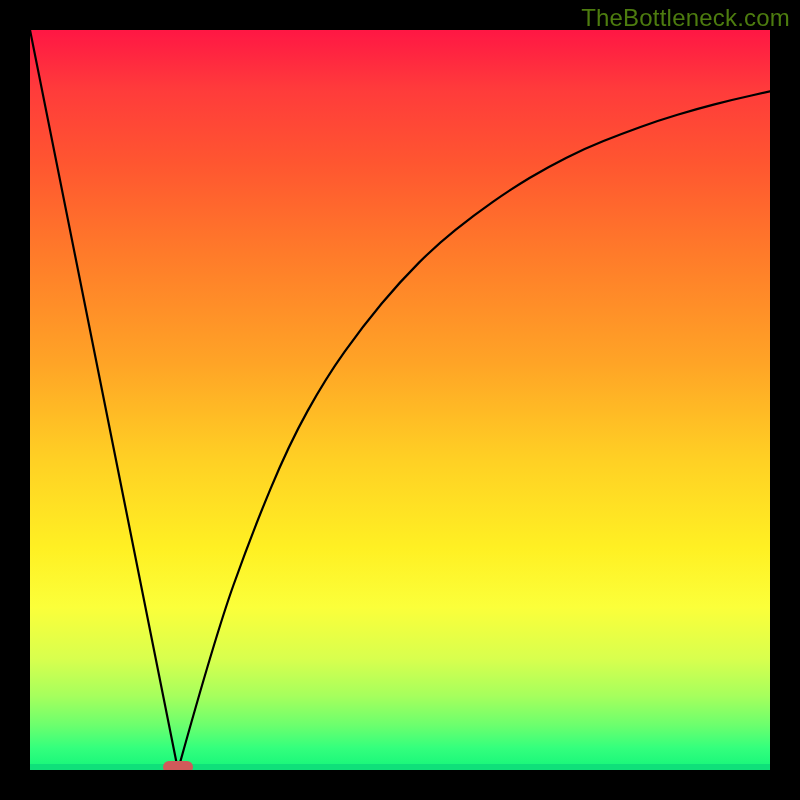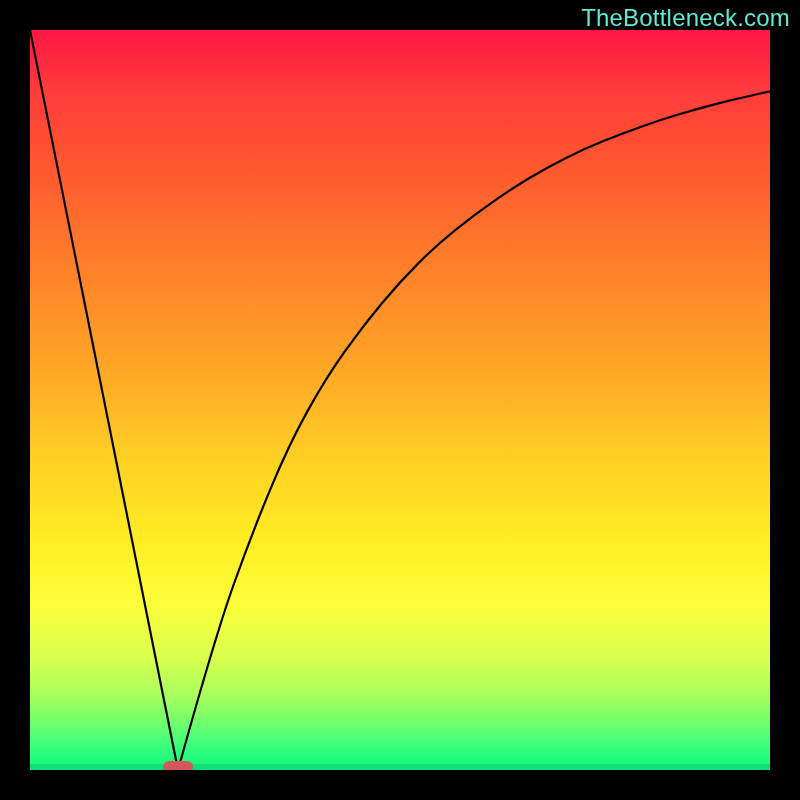--- a/index.html
+++ b/index.html
@@ -14,21 +14,21 @@
   .frame {
     position: relative;
     width: 800px;
     height: 800px;
     background: #000;
   }
   .watermark {
     position: absolute;
     top: 4px;
     right: 10px;
-    color: #5eead4;
+    color: #4d7c0f;
     font-size: 24px;
     font-weight: 500;
     letter-spacing: 0.2px;
     z-index: 5;
   }
   .plot-area {
     position: absolute;
     left: 30px;
     top: 30px;
     width: 740px;

